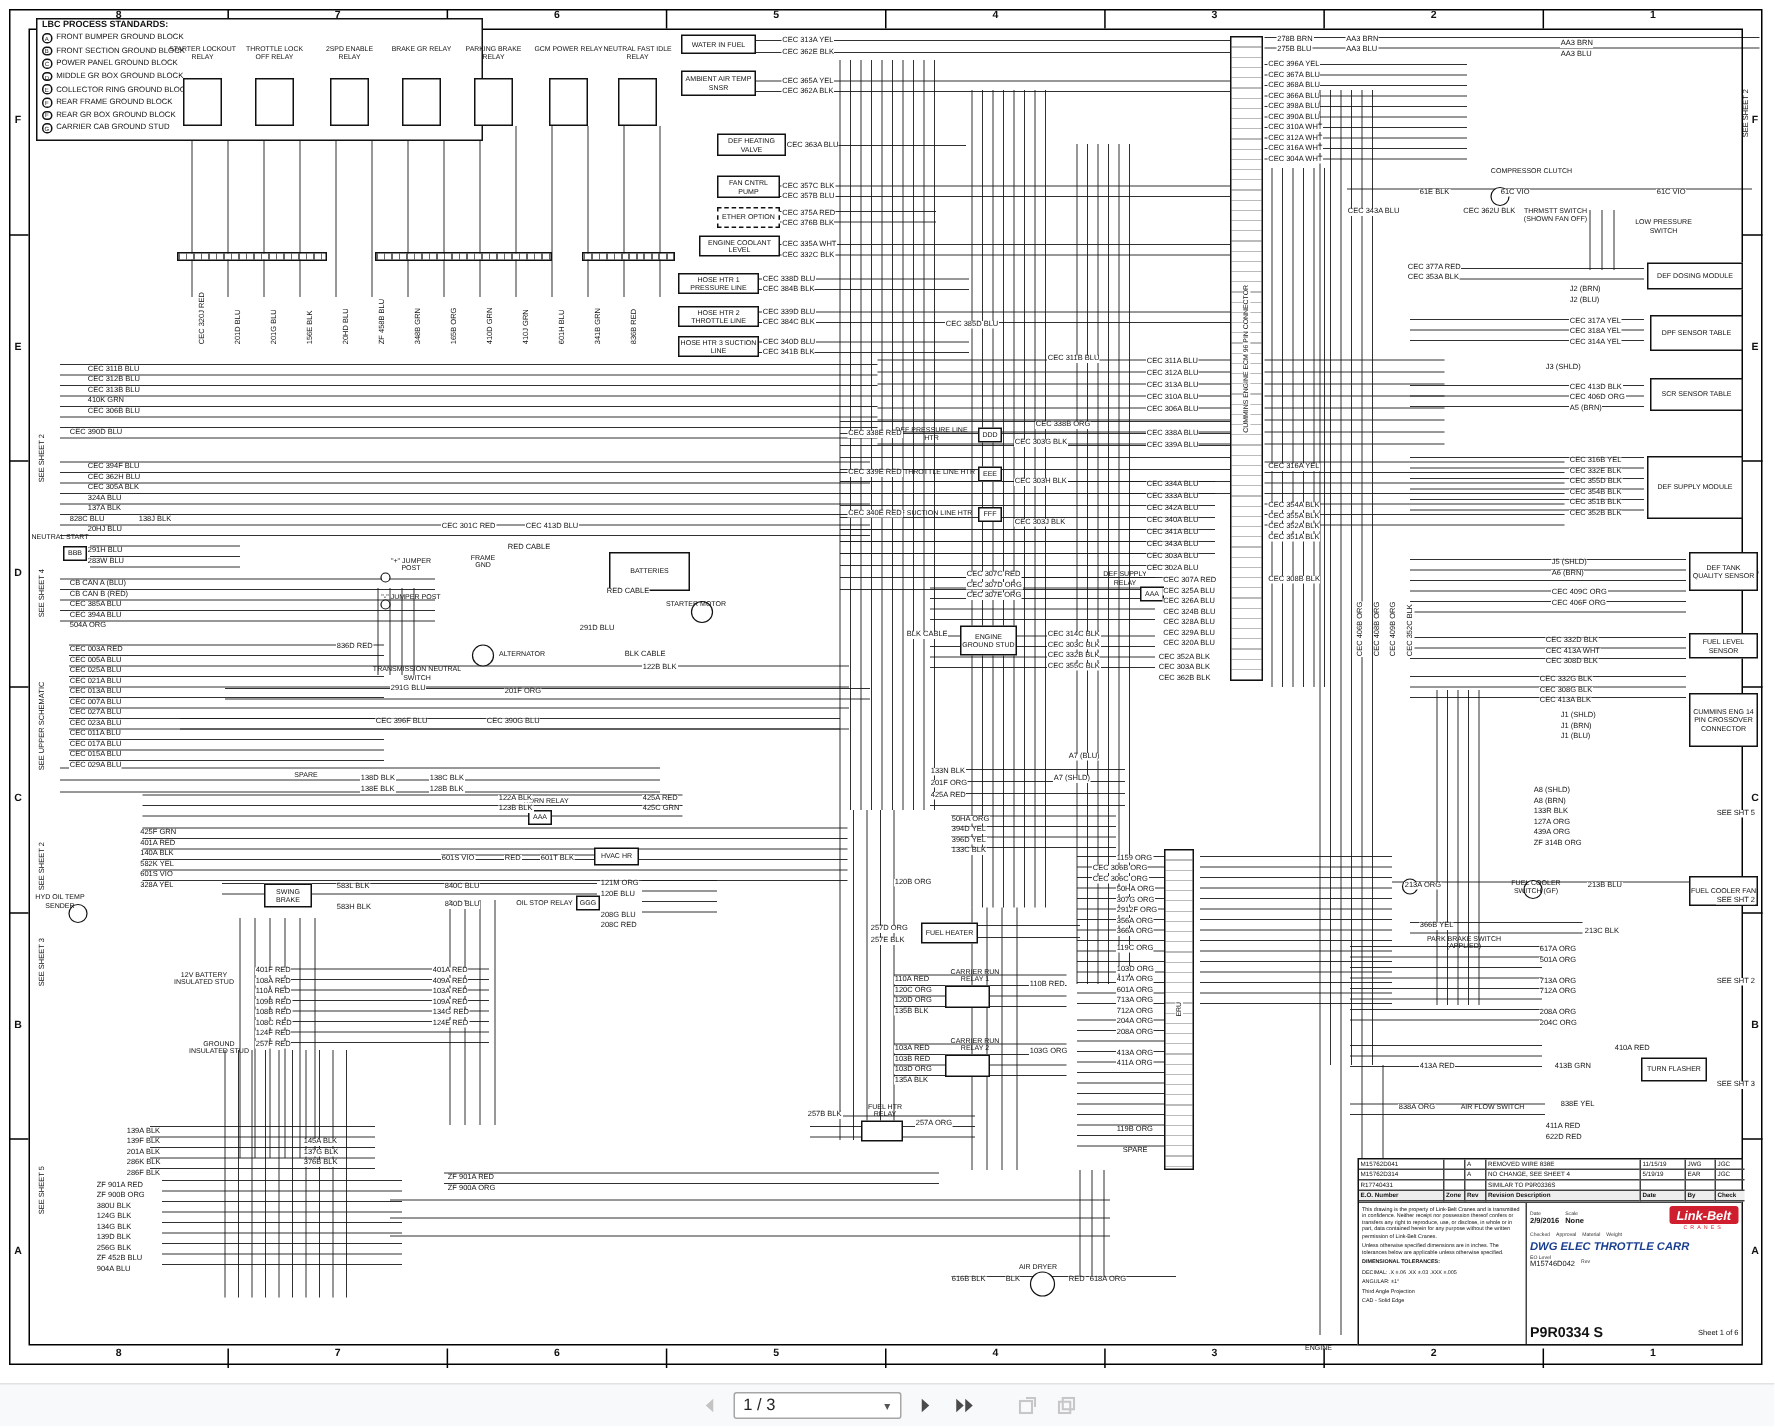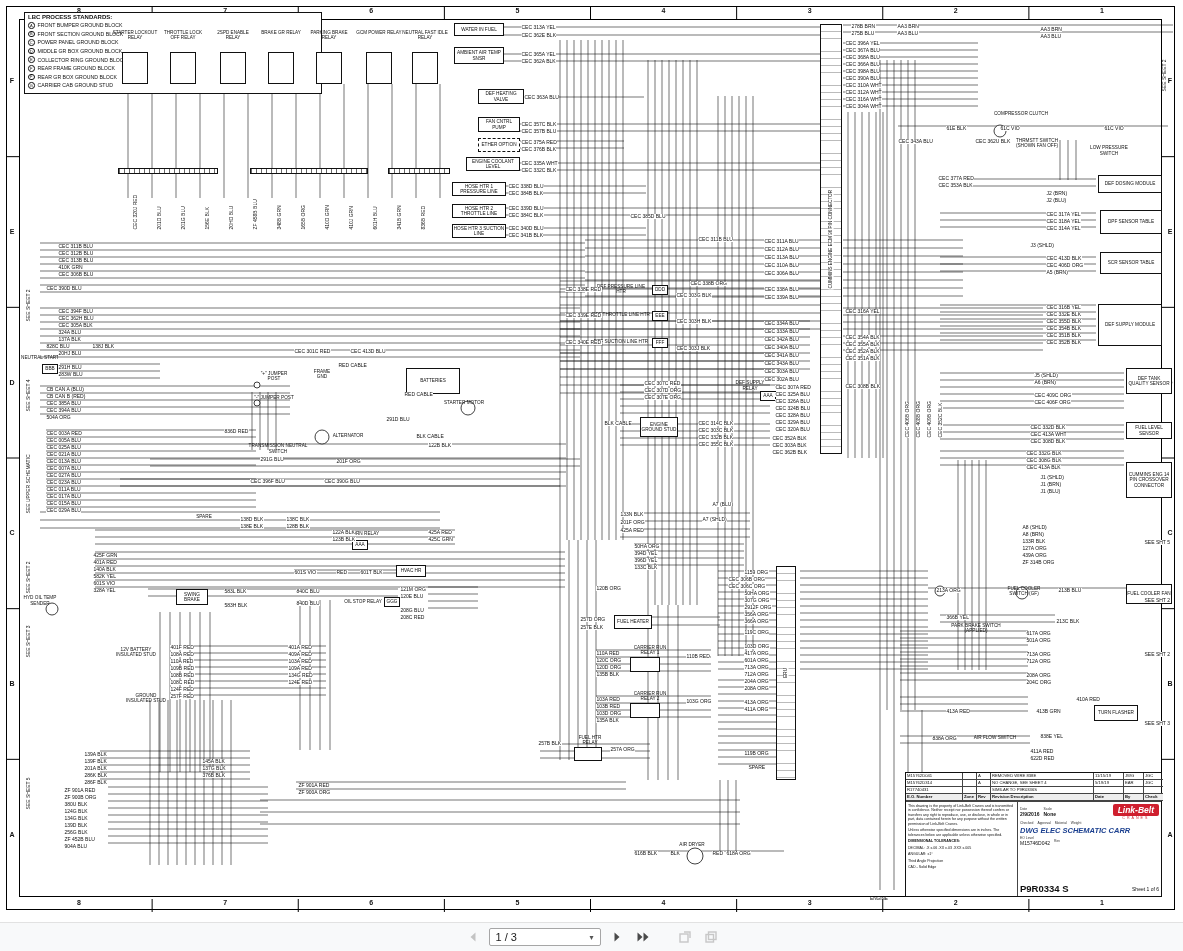--- a/index.html
+++ b/index.html
@@ -120,21 +120,21 @@
           <span class="fld">
               <span class="l">Approval</span>
             </span>
           <span class="fld">
               <span class="l">Material</span>
             </span>
           <span class="fld">
               <span class="l">Weight</span>
             </span>
         </div>
-        <div class="dwg-title">DWG ELEC SCHEMATIC CARR</div>
+        <div class="dwg-title">DWG ELEC THROTTLE CARR</div>
         <div class="tb-row">
           <span class="fld">
               <span class="l">EO Level</span>
               <span class="v" style="font-weight:normal">M15746D042</span>
             </span>
           <span class="fld">
               <span class="l">Rev</span>
             </span>
         </div>
         <div class="tb-row" style="margin-top:auto">

